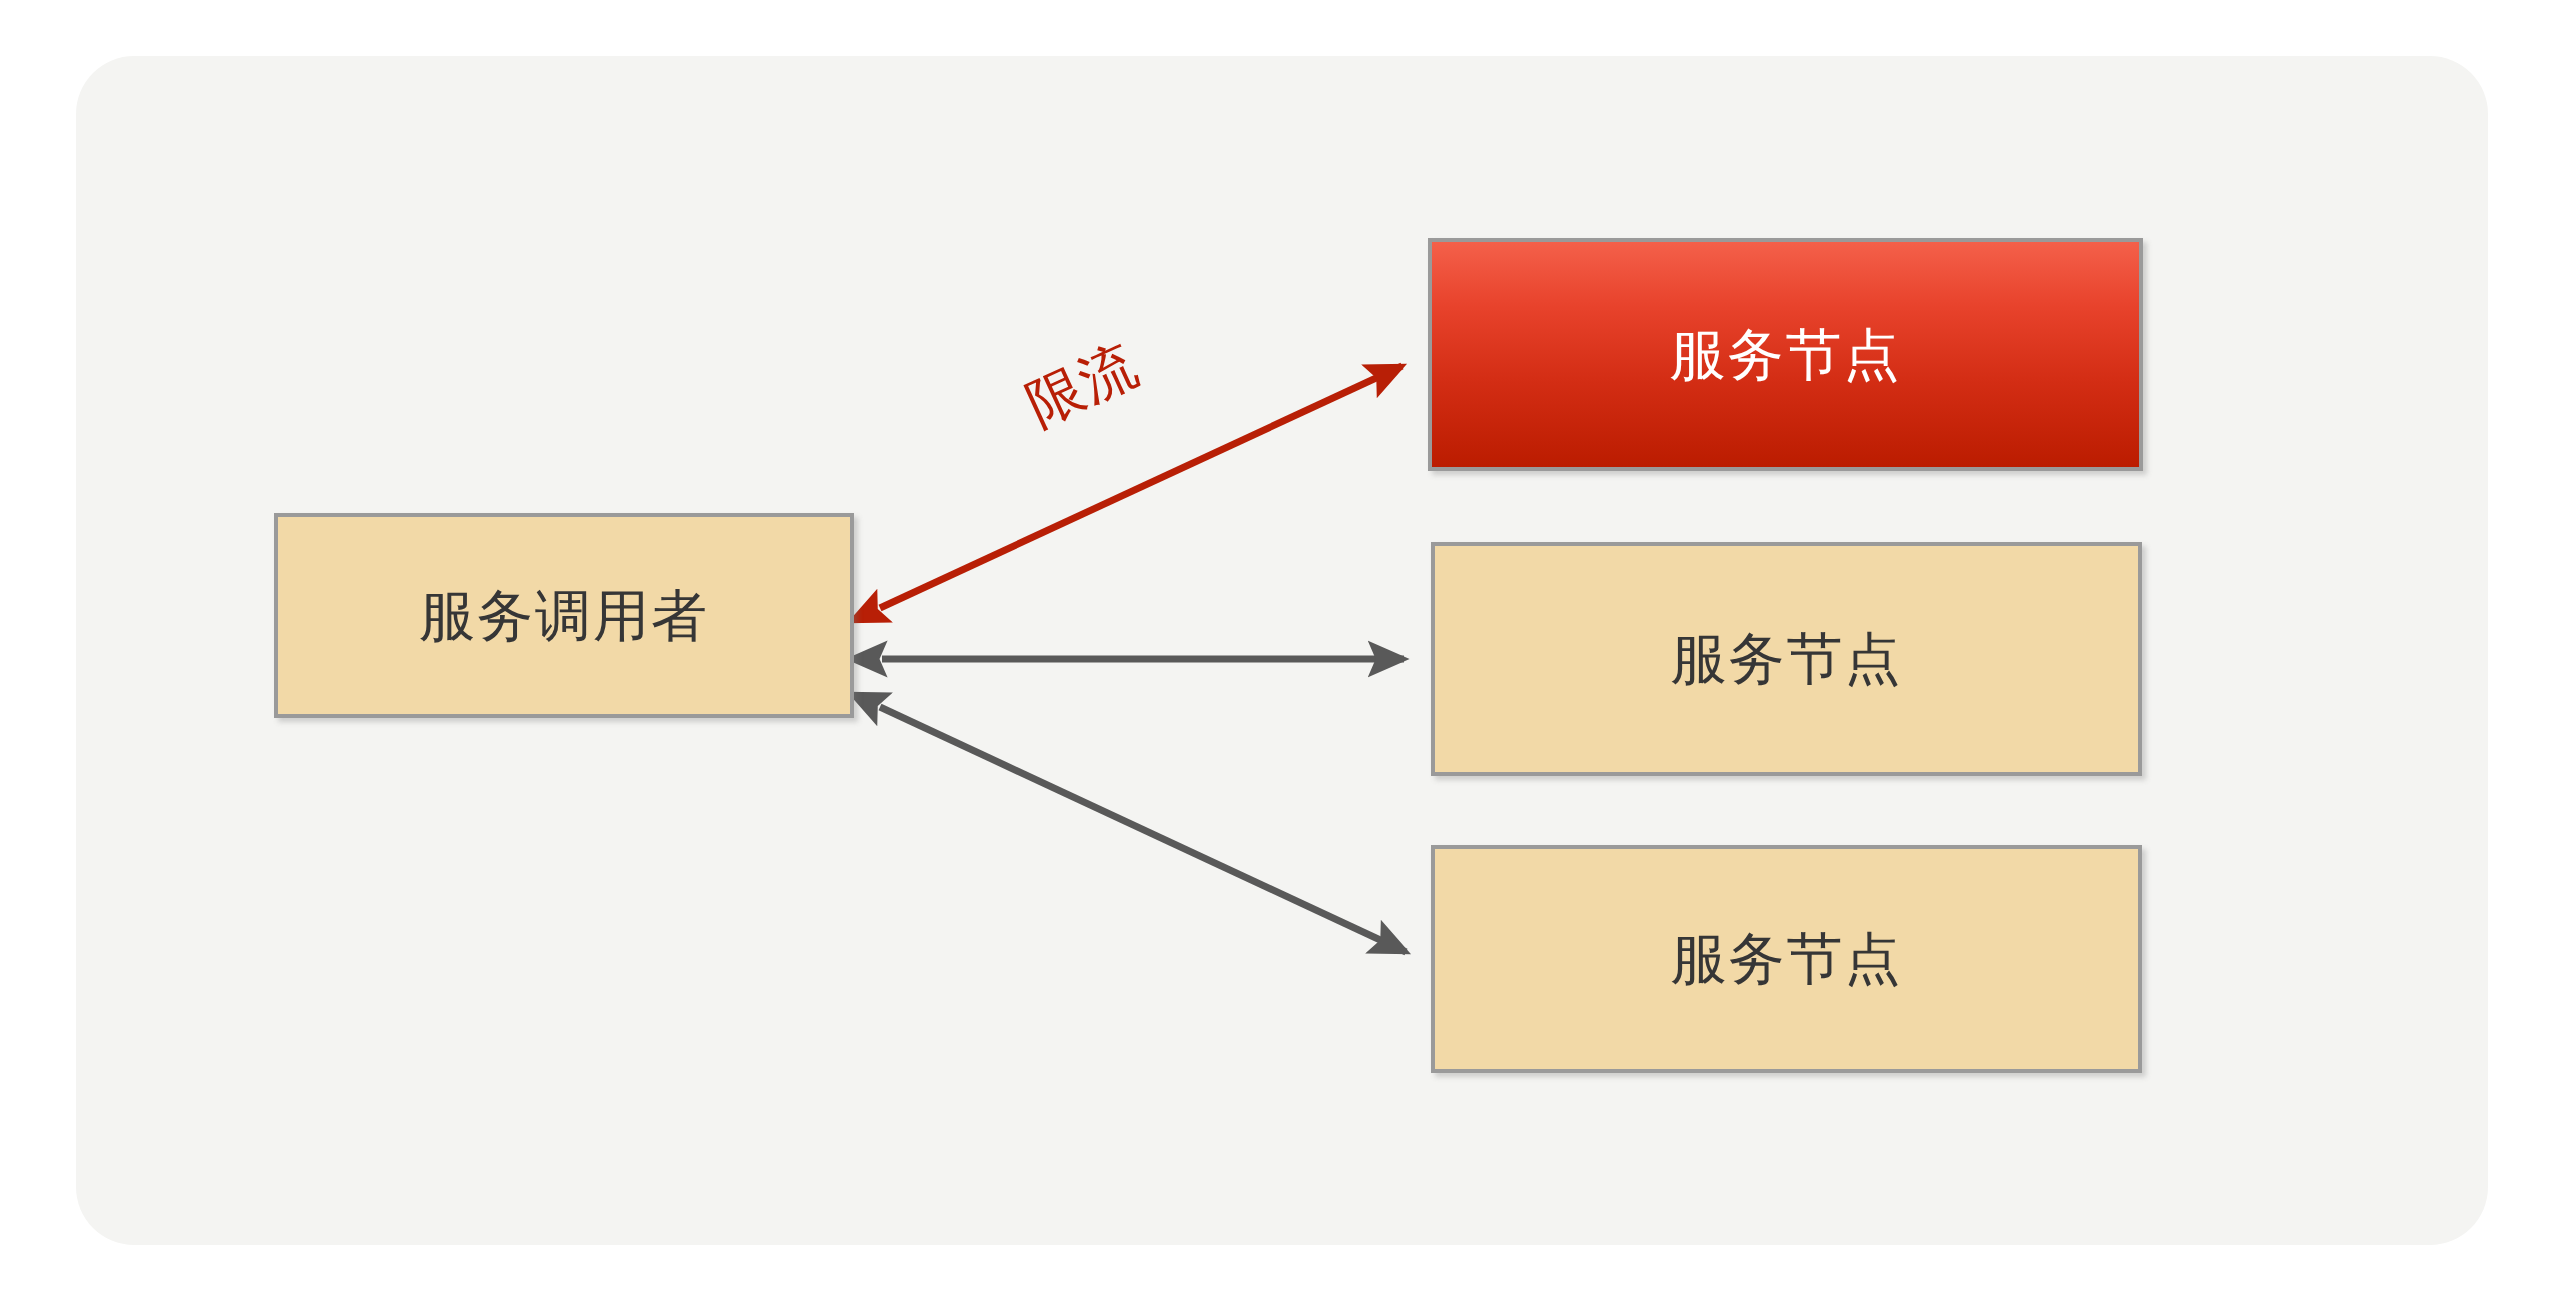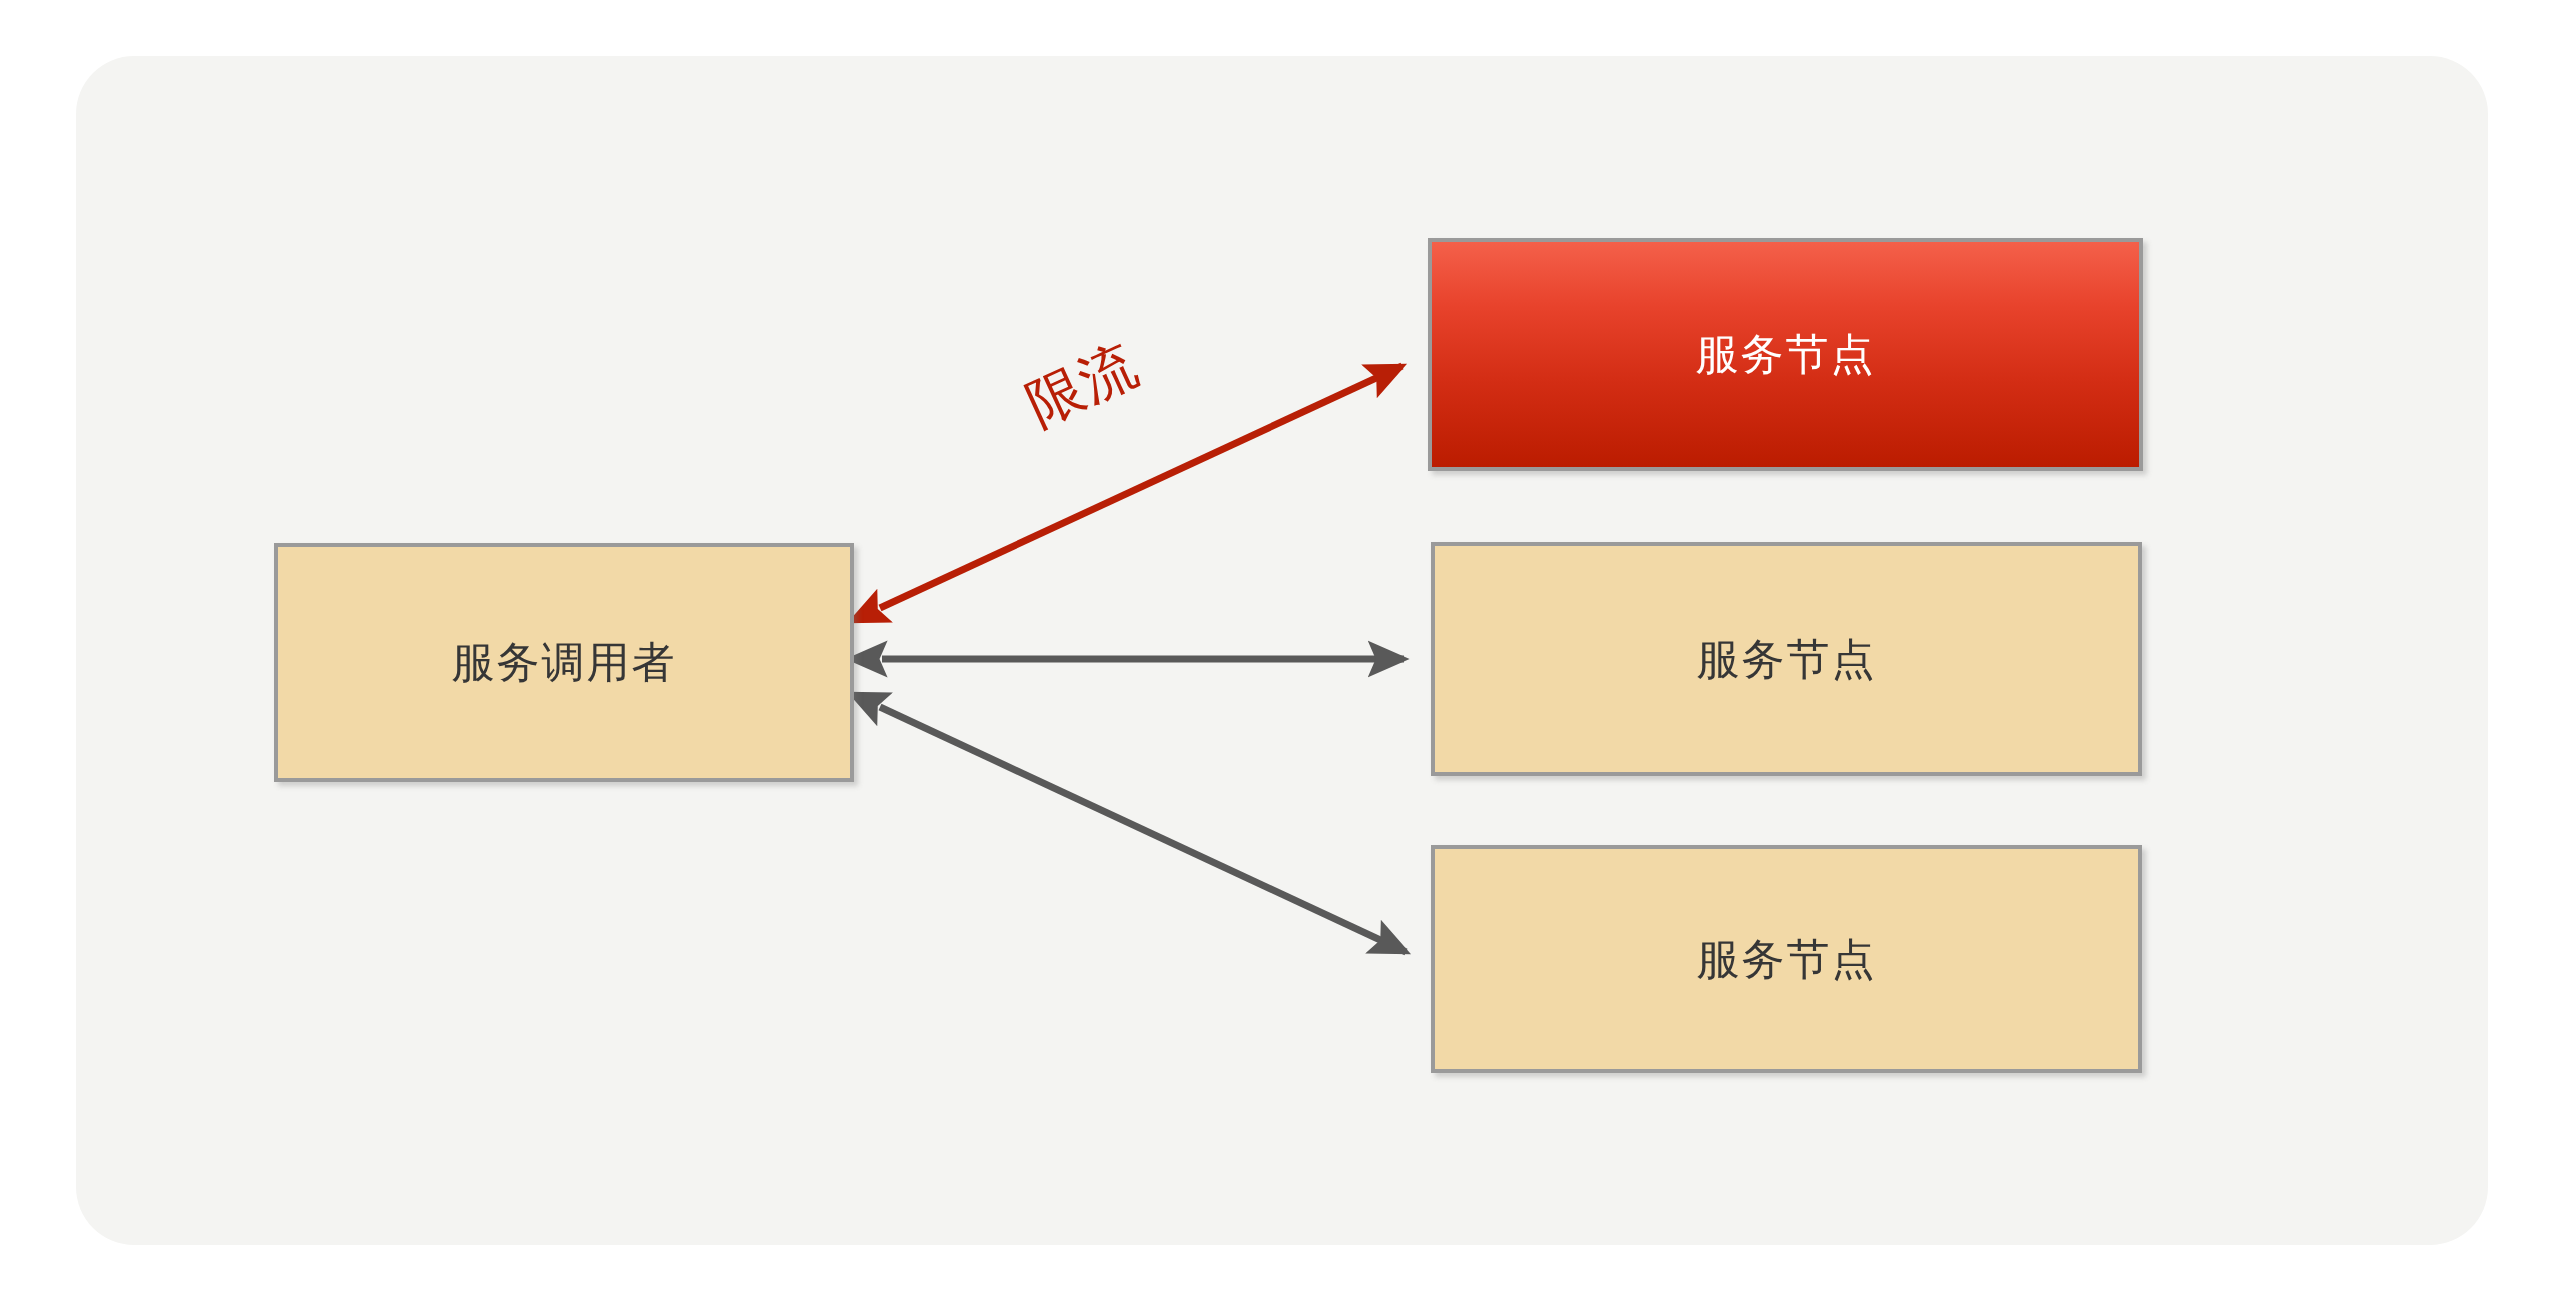--- a/index.html
+++ b/index.html
@@ -44,39 +44,39 @@
   .node {
     position: absolute;
     box-sizing: border-box;
     display: flex;
     align-items: center;
     justify-content: center;
     border: 4px solid #9a9a9a;
     box-shadow: 4px 4px 5px rgba(120,120,120,0.30);
   }
   .node-label {
-    font-size: 43px;
+    font-size: 56px;
     line-height: 1;
     letter-spacing: 2px;
     white-space: nowrap;
   }
   .node.tan {
     background: #f2d9a7;
   }
   .node.tan .node-label {
     color: #363636;
   }
   .node.redgrad {
     background: linear-gradient(to bottom, #f4604a 0%, #e8432c 28%, #d32d14 62%, #bb1c00 100%);
   }
   .node.redgrad .node-label {
     color: #ffffff;
   }
   
-  #node-caller   { left: 274px;  top: 543px;  width: 580px; height: 239px; }
+  #node-caller   { left: 274px;  top: 513px;  width: 580px; height: 205px; }
   #node-red      { left: 1428px; top: 238px;  width: 715px; height: 233px; }
   #node-mid      { left: 1431px; top: 542px;  width: 711px; height: 234px; }
   #node-bottom   { left: 1431px; top: 845px;  width: 711px; height: 228px; }
 
   
   .edge-label {
     position: absolute;
     font-size: 56px;
     color: #b81f06;
     white-space: nowrap;

